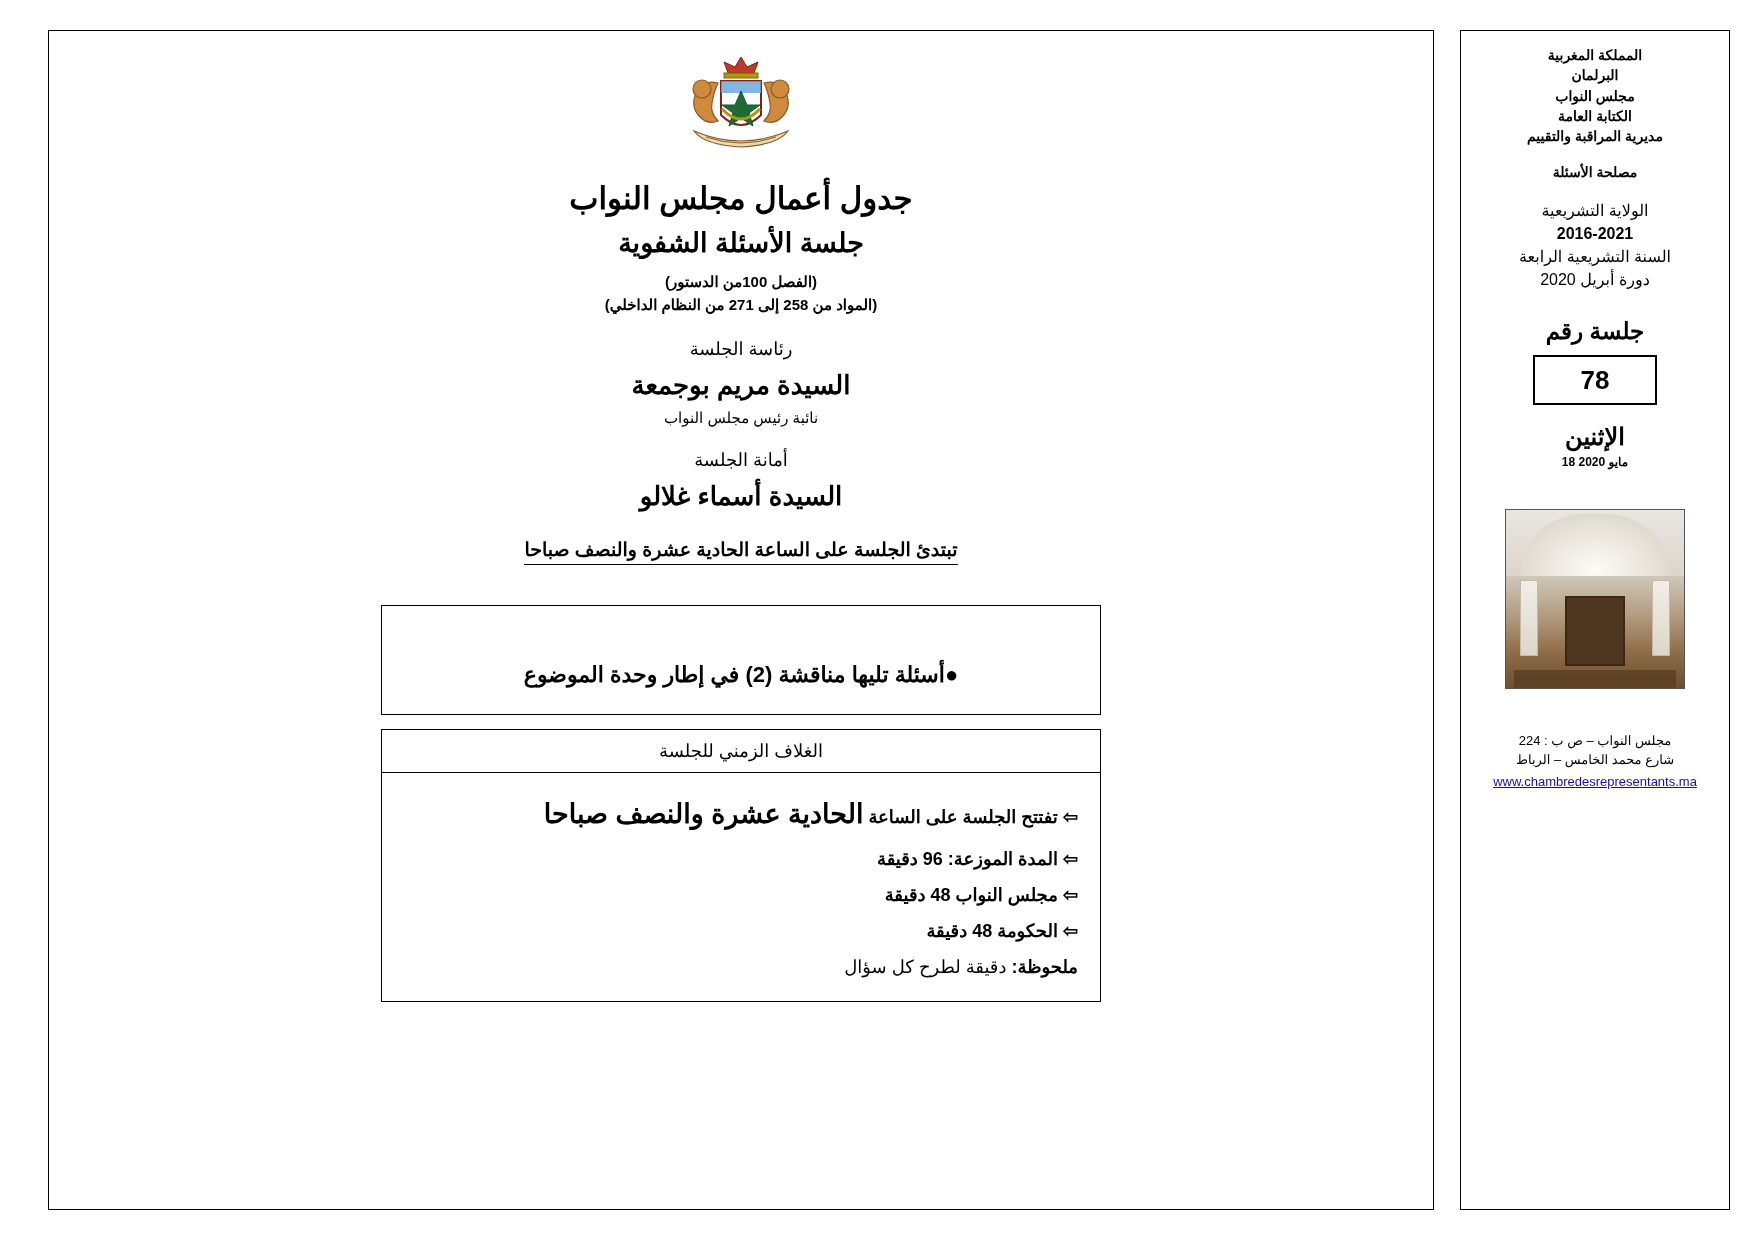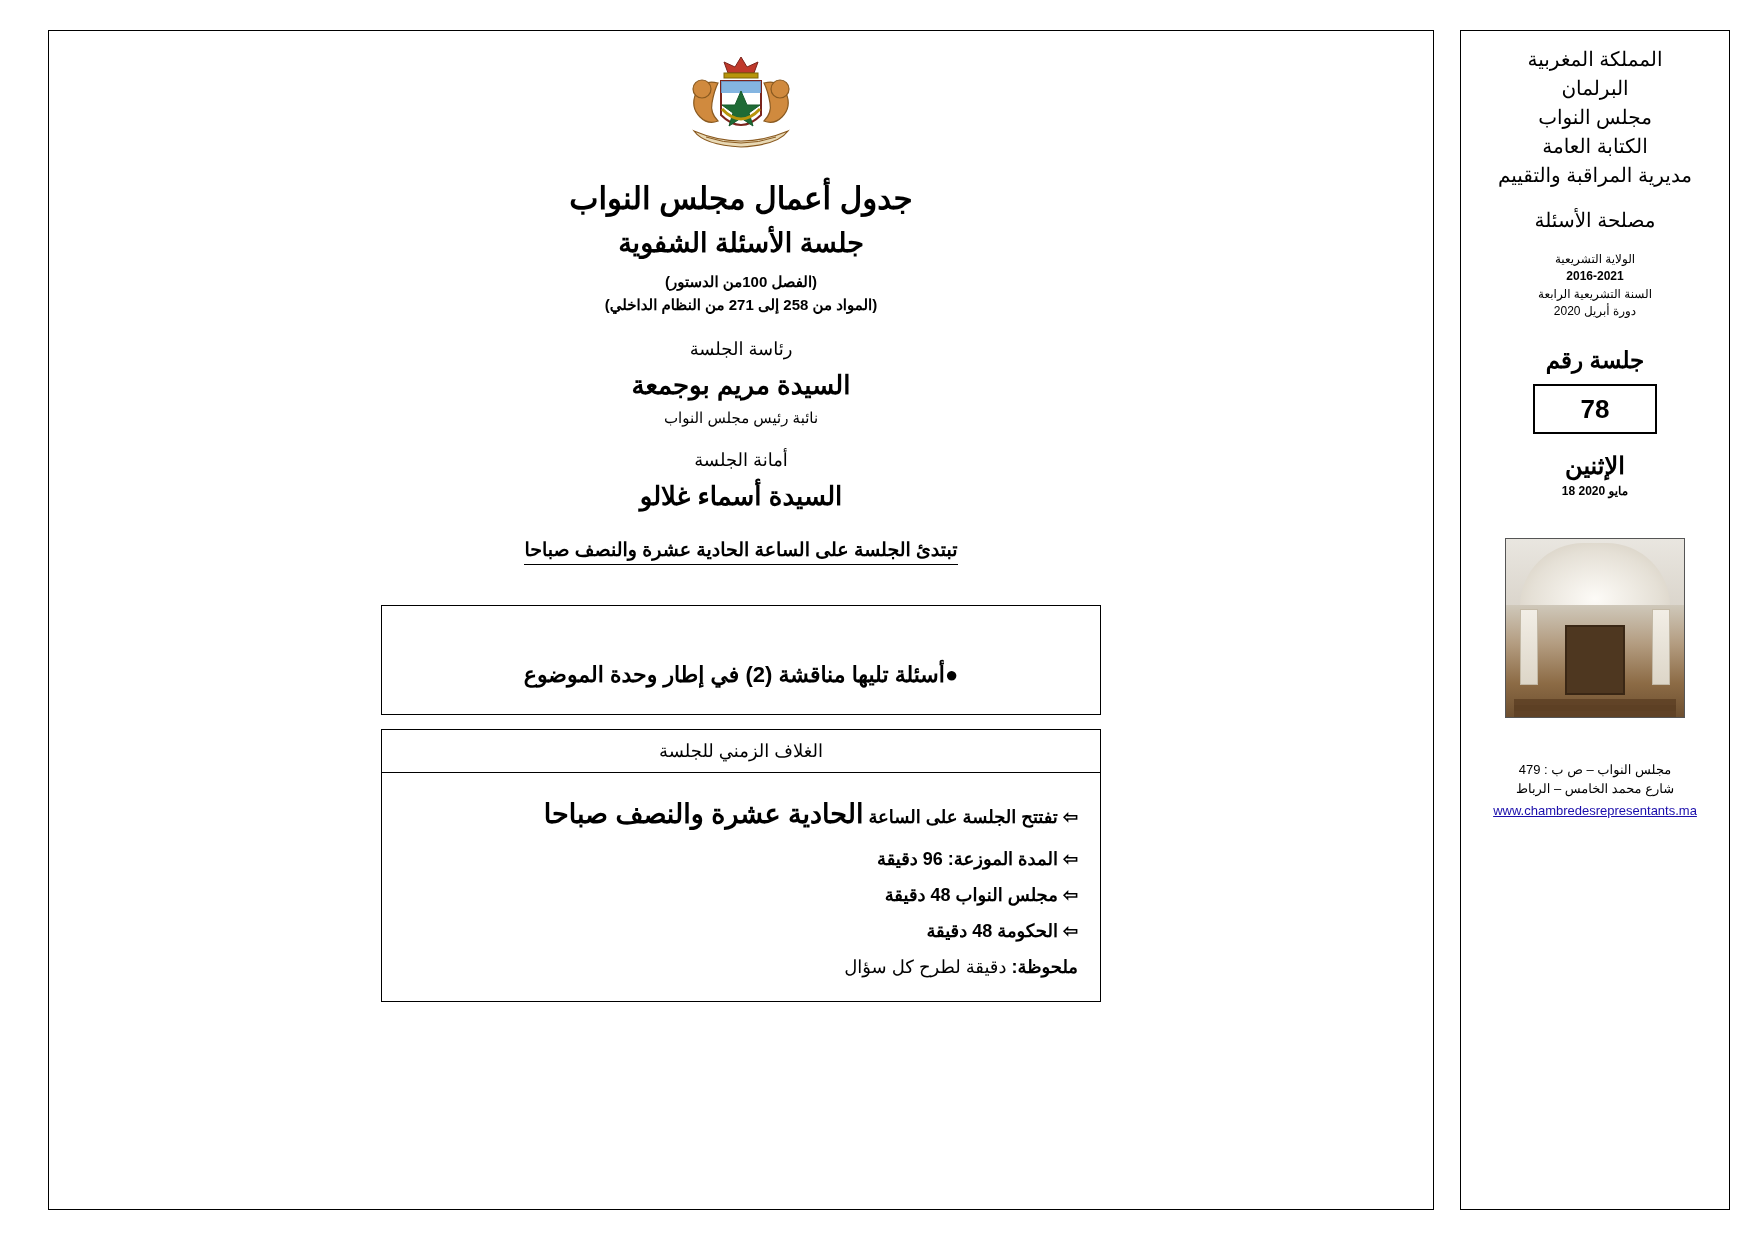--- a/index.html
+++ b/index.html
@@ -29,28 +29,28 @@
     margin: 30px 24px 30px 0;
     border: 1px solid #000;
     box-sizing: border-box;
     display: flex;
     flex-direction: column;
     align-items: center;
     padding: 14px 6px 10px 6px;
     text-align: center;
   }
   .sb-line {
-    font-size: 20px;
+    font-size: 14px;
     line-height: 1.45;
-    font-weight: normal;
+    font-weight: bold;
   }
   .sb-gap-md { height: 16px; }
   .sb-bold { font-weight: bold; }
   .sb-leg {
-    font-size: 12px;
+    font-size: 16px;
     line-height: 1.45;
   }
   .sb-session-label {
     font-size: 23px;
     font-weight: bold;
     margin-top: 26px;
   }
   .sb-session-box {
     margin-top: 10px;
     border: 2px solid #000;
@@ -275,21 +275,21 @@
       <div class="dome"></div>
       <div class="hall"></div>
       <div class="colL"></div>
       <div class="colR"></div>
       <div class="podium"></div>
       <div class="seatrow s1"></div>
       <div class="seatrow s2"></div>
     </div>
 
     <div class="sb-address">
-      <div>مجلس النواب – ص ب : 479</div>
+      <div>مجلس النواب – ص ب : 224</div>
       <div>شارع محمد الخامس – الرباط</div>
       <a class="sb-url" href="#">www.chambredesrepresentants.ma</a>
     </div>
   </aside>
 
   <main class="main">
 
     <div class="emblem">
       <svg width="190" height="105" viewBox="0 0 190 105" xmlns="http://www.w3.org/2000/svg">
 

